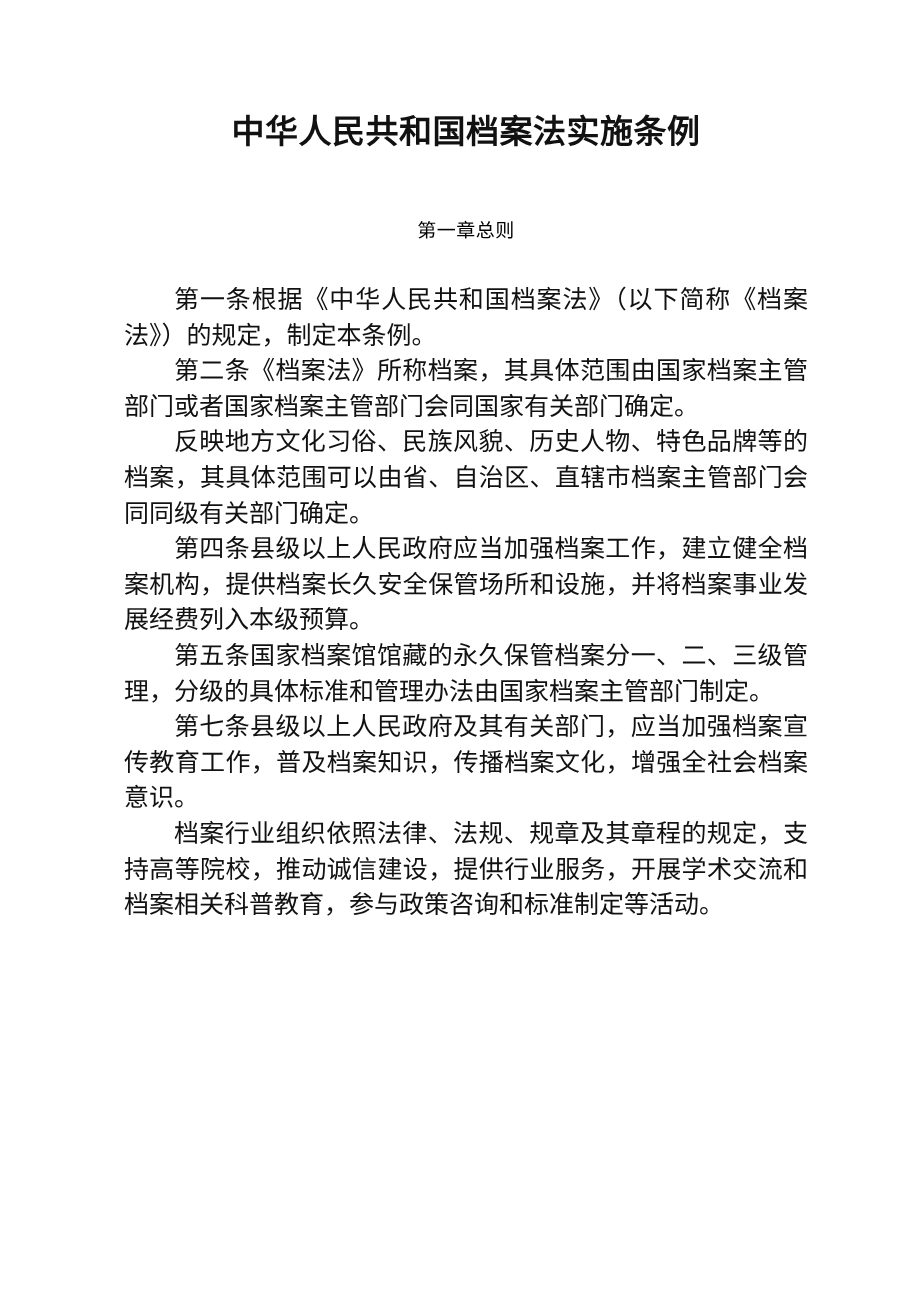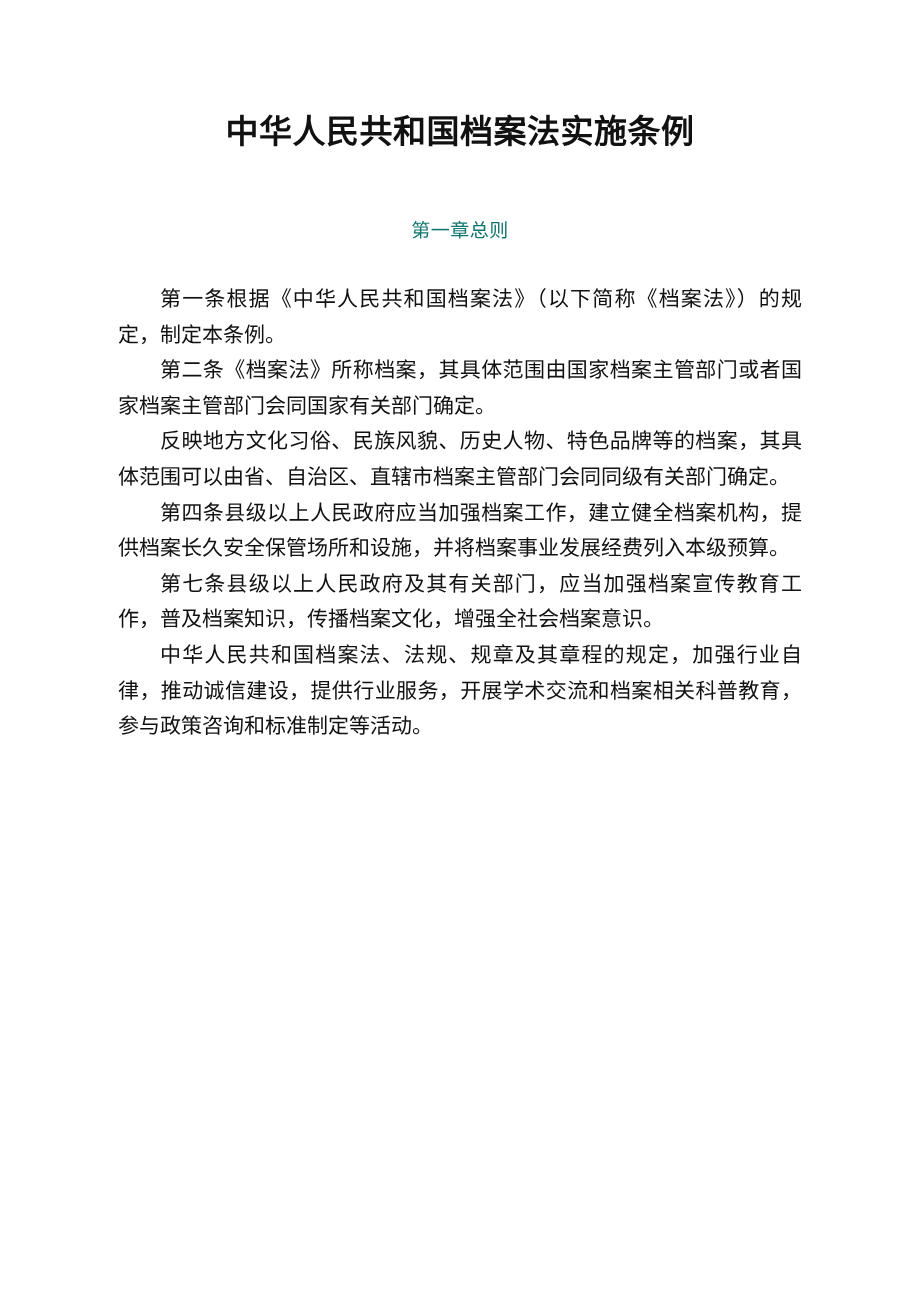--- a/index.html
+++ b/index.html
@@ -17,21 +17,21 @@
     position: relative;
     width: 920px;
     height: 1301px;
     margin: 0 auto;
     background: #ffffff;
     overflow: hidden;
     box-sizing: border-box;
   }
   .content {
     position: absolute;
-    left: 118px;
+    left: 124px;
     top: 0;
     width: 684px;
   }
   .doc-title {
     font-family: "DejaVu Sans", sans-serif;
     font-weight: bold;
     font-size: 33px;
     line-height: 44px;
     text-align: center;
     letter-spacing: 0.5px;
@@ -39,29 +39,29 @@
     padding-top: 110px;
     color: #111111;
   }
   .chapter-heading {
     font-family: "DejaVu Serif", serif;
     font-size: 19px;
     line-height: 28px;
     text-align: center;
     margin: 0;
     padding-top: 62px;
-    color: #0f766e;
+    color: #000000;
     letter-spacing: 0.5px;
   }
   .body-block {
     padding-top: 38px;
   }
   p.para {
     font-family: "DejaVu Serif", serif;
-    font-size: 21px;
+    font-size: 25px;
     line-height: 35.6px;
     text-align: justify;
     text-justify: inter-character;
     text-align-last: left;
     margin: 0;
     color: #111111;
     text-indent: 2em;
     word-break: break-all;
     letter-spacing: 0px;
   }
@@ -74,18 +74,19 @@
 
     <h1 class="doc-title">中华人民共和国档案法实施条例</h1>
 
     <div class="chapter-heading">第一章总则</div>
 
     <div class="body-block">
         <p class="para">第一条根据《中华人民共和国档案法》（以下简称《档案法》）的规定，制定本条例。</p>
         <p class="para">第二条《档案法》所称档案，其具体范围由国家档案主管部门或者国家档案主管部门会同国家有关部门确定。</p>
         <p class="para">反映地方文化习俗、民族风貌、历史人物、特色品牌等的档案，其具体范围可以由省、自治区、直辖市档案主管部门会同同级有关部门确定。</p>
         <p class="para">第四条县级以上人民政府应当加强档案工作，建立健全档案机构，提供档案长久安全保管场所和设施，并将档案事业发展经费列入本级预算。</p>
+        <p class="para">第五条国家档案馆馆藏的永久保管档案分一、二、三级管理，分级的具体标准和管理办法由国家档案主管部门制定。</p>
         <p class="para">第七条县级以上人民政府及其有关部门，应当加强档案宣传教育工作，普及档案知识，传播档案文化，增强全社会档案意识。</p>
-        <p class="para">中华人民共和国档案法、法规、规章及其章程的规定，加强行业自律，推动诚信建设，提供行业服务，开展学术交流和档案相关科普教育，参与政策咨询和标准制定等活动。</p>
+        <p class="para">档案行业组织依照法律、法规、规章及其章程的规定，支持高等院校，推动诚信建设，提供行业服务，开展学术交流和档案相关科普教育，参与政策咨询和标准制定等活动。</p>
       </div>
 
   </div>
 </div>
 
 </body></html>

